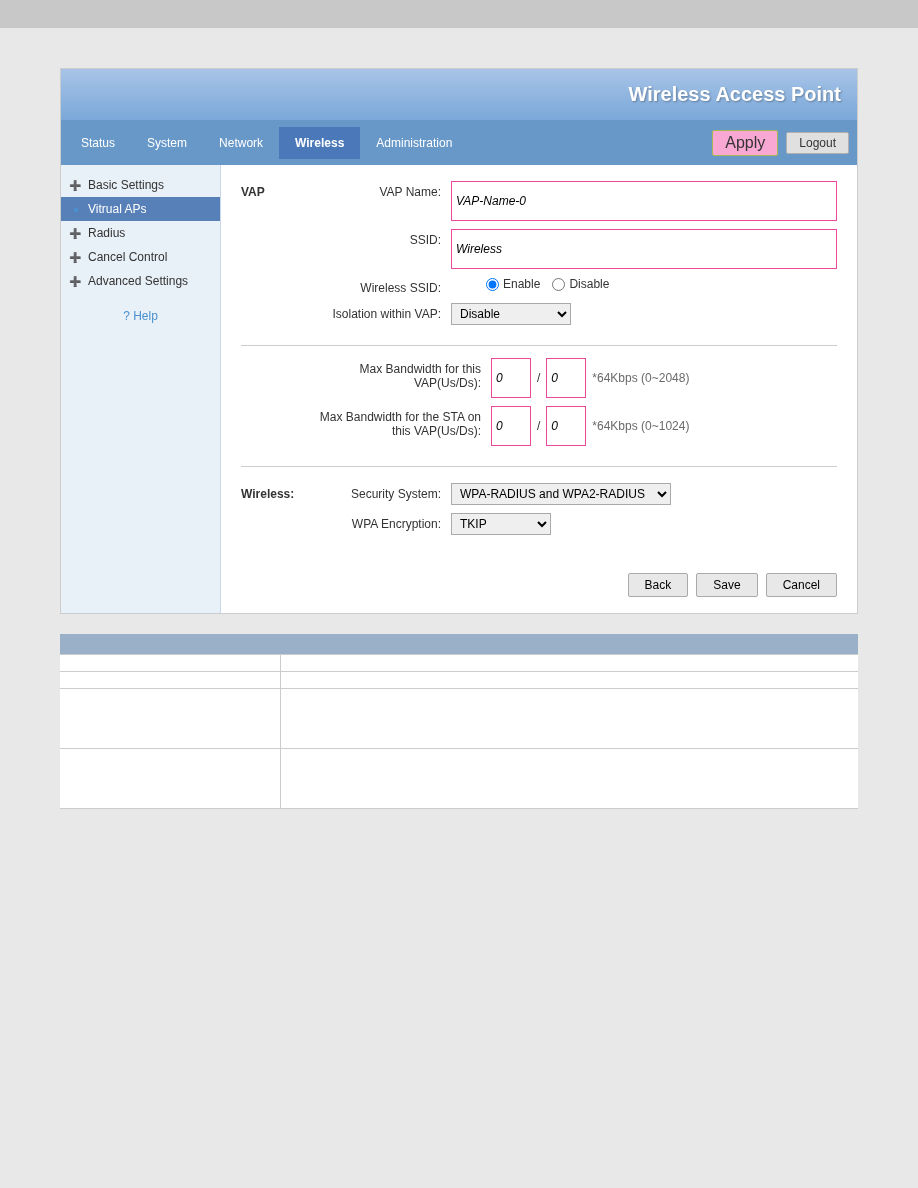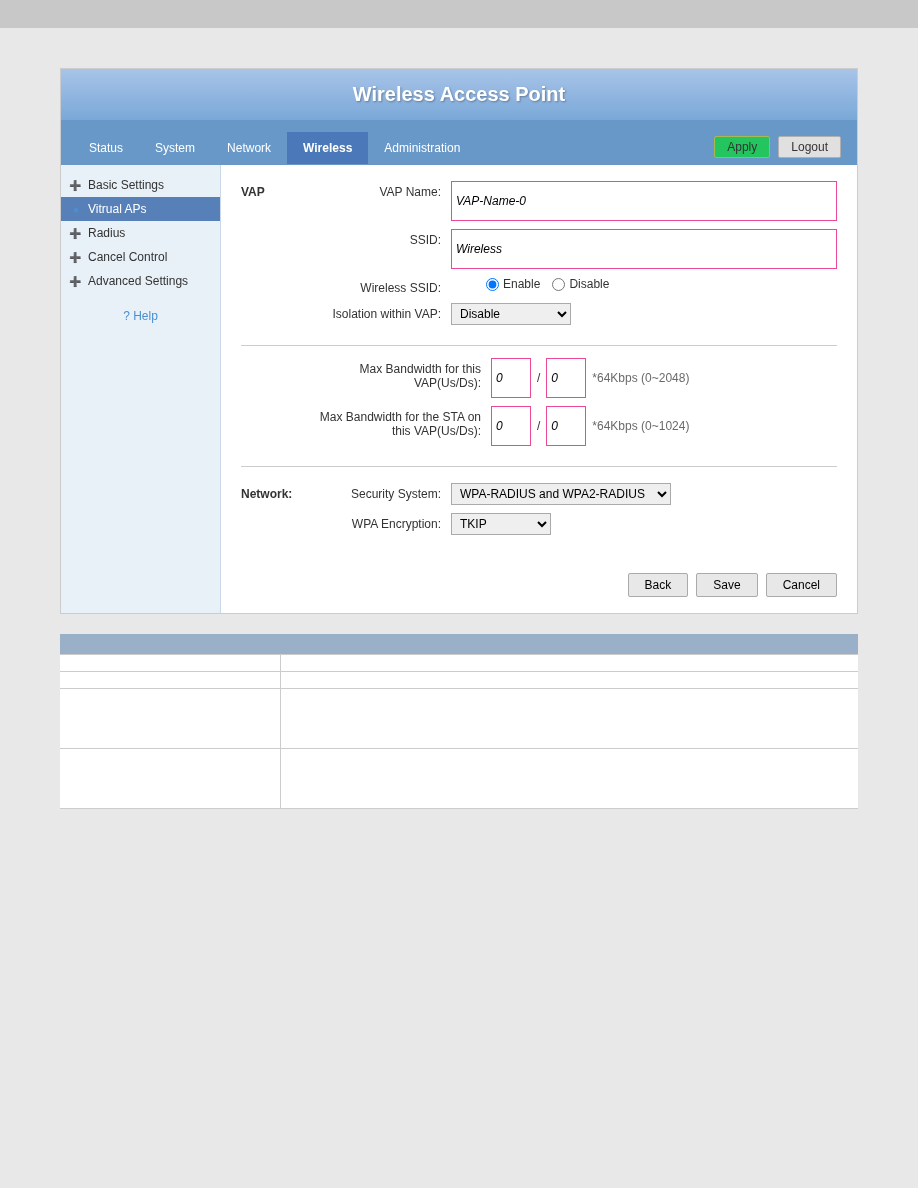--- a/index.html
+++ b/index.html
@@ -10,29 +10,29 @@
     
     .top-bar { width: 100%; height: 28px; background: #c8c8c8; }
 
     
     .main-content { padding: 40px 60px 20px 60px; }
 
     
     .router-panel { background: #fff; border: 1px solid #ccc; width: 100%; }
 
     
-    .router-header { background: linear-gradient(to bottom, #a8c4e8, #7aa8d8); padding: 14px 16px; text-align: center; }
+    .router-header { background: linear-gradient(to bottom, #a8c4e8, #7aa8d8); padding: 14px 16px; text-align: right; }
     .router-header h1 { color: #fff; font-size: 20px; font-weight: bold; text-shadow: 1px 1px 2px rgba(0,0,0,0.3); }
 
     
-    .nav-bar { background: #6898c8; display: flex; align-items: flex-start; padding: 12px; height: 45px; }
+    .nav-bar { background: #6898c8; display: flex; align-items: center; padding: 4px; height: 45px; }
     .nav-bar .nav-item { color: #fff; padding: 0 16px; height: 32px; line-height: 32px; cursor: pointer; font-size: 12px; text-decoration: none; }
     .nav-bar .nav-item.active { background: #4a78b8; color: #fff; font-weight: bold; }
     .nav-bar .nav-spacer { flex: 1; }
-    .nav-bar .btn-apply { background: #22c55e; color: #333; border: 1px solid #a8b850; padding: 3px 12px; margin: 4px 4px; cursor: pointer; font-size: 12px; border-radius: 2px; }
+    .nav-bar .btn-apply { background: #f9a8d4; color: #333; border: 1px solid #a8b850; padding: 3px 12px; margin: 4px 4px; cursor: pointer; font-size: 16px; border-radius: 2px; }
     .nav-bar .btn-logout { background: #e0e0e0; color: #333; border: 1px solid #b0b0b0; padding: 3px 12px; margin: 4px 4px; cursor: pointer; font-size: 12px; border-radius: 2px; }
 
     
     .router-body { display: flex; }
 
     
     .sidebar { width: 160px; background: #e8f0f8; border-right: 1px solid #c8d8e8; padding: 8px 0; min-height: 360px; }
     .sidebar-item { display: flex; align-items: center; padding: 5px 8px; cursor: pointer; color: #333; font-size: 12px; }
     .sidebar-item.active { background: #5880b8; color: #fff; }
     .sidebar-item .icon { width: 14px; height: 14px; margin-right: 5px; display: inline-flex; align-items: center; justify-content: center; font-size: 10px; }
@@ -199,21 +199,21 @@
                   <span style="color:#6a6a6a;">*64Kbps (0~1024)</span>
                 </div>
               </div>
             </div>
           </div>
 
           <hr class="divider">
 
           <div class="security-section">
             <div style="display:flex; align-items:flex-start; margin-bottom:8px;">
-              <span class="section-label">Network:</span>
+              <span class="section-label">Wireless:</span>
               <div style="flex:1;">
 
                 <div class="form-row">
                   <span class="form-row-label">Security System:</span>
                   <select style="width:220px;">
                     <option>WPA-RADIUS and WPA2-RADIUS</option>
                     <option>None</option>
                     <option>WEP</option>
                     <option>WPA-PSK</option>
                     <option>WPA2-PSK</option>

